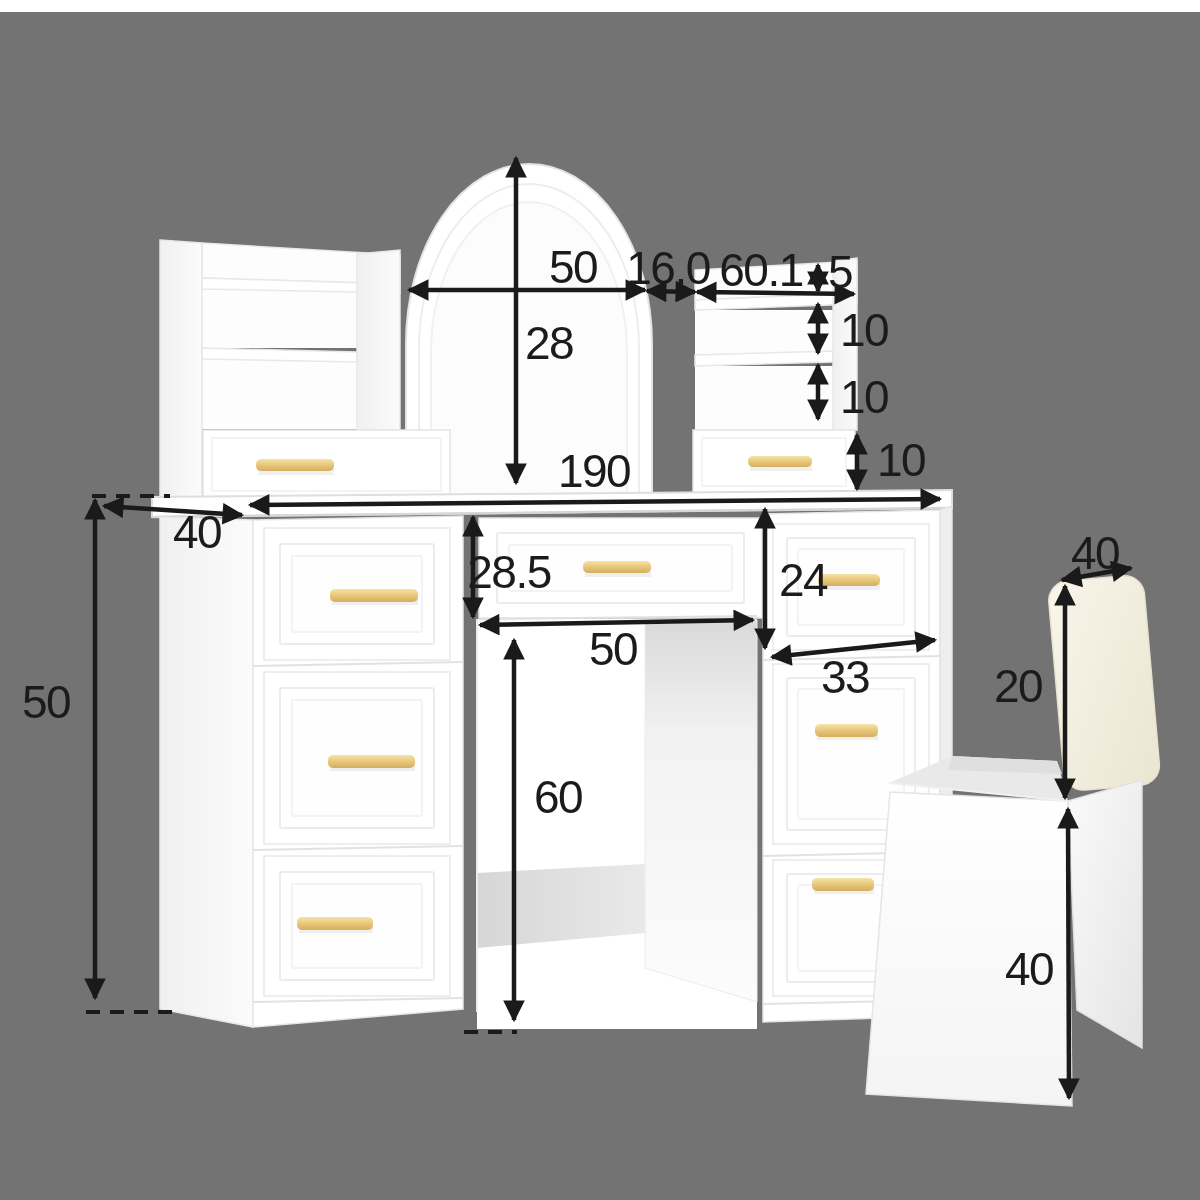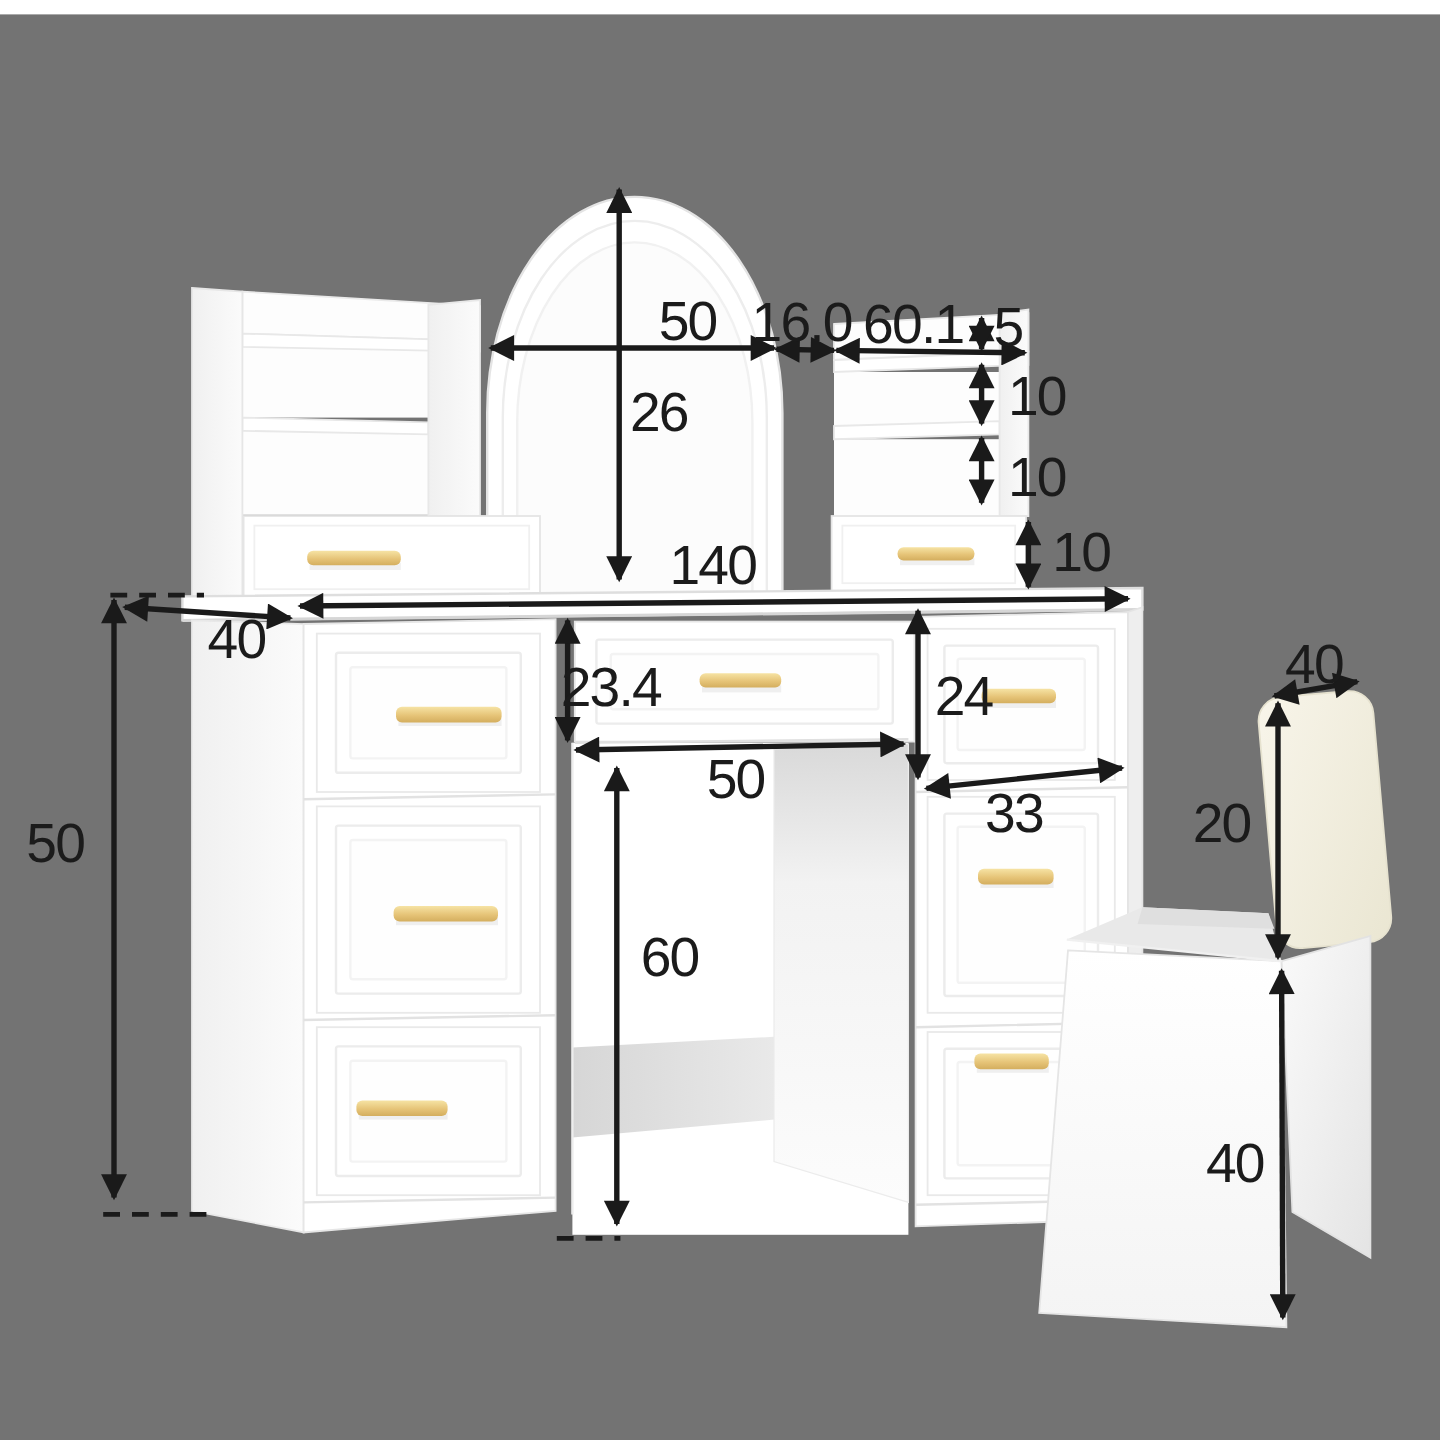--- a/index.html
+++ b/index.html
@@ -211,25 +211,25 @@
   </g>
 </svg>
 
 <span class="dim-label" style="left:573px;top:255px">50</span>
 <span class="dim-label" style="left:668px;top:256px">16.0</span>
 <span class="dim-label" style="left:761px;top:258px">60.1</span>
 <span class="dim-label" style="left:840px;top:260px">5</span>
 <span class="dim-label" style="left:864px;top:318px">10</span>
 <span class="dim-label" style="left:864px;top:385px">10</span>
 <span class="dim-label" style="left:901px;top:448px">10</span>
-<span class="dim-label" style="left:549px;top:331px">26</span>
-<span class="dim-label" style="left:594px;top:459px">140</span>
+<span class="dim-label" style="left:549px;top:331px">28</span>
+<span class="dim-label" style="left:594px;top:459px">190</span>
 <span class="dim-label" style="left:197px;top:520px">40</span>
 <span class="dim-label" style="left:46px;top:690px">50</span>
-<span class="dim-label" style="left:509px;top:560px">23.4</span>
+<span class="dim-label" style="left:509px;top:560px">28.5</span>
 <span class="dim-label" style="left:613px;top:637px">50</span>
 <span class="dim-label" style="left:803px;top:568px">24</span>
 <span class="dim-label" style="left:845px;top:665px">33</span>
 <span class="dim-label" style="left:558px;top:785px">60</span>
 <span class="dim-label" style="left:1018px;top:674px">20</span>
 <span class="dim-label" style="left:1095px;top:541px">40</span>
 <span class="dim-label" style="left:1029px;top:957px">40</span>
 
 </div>
 

